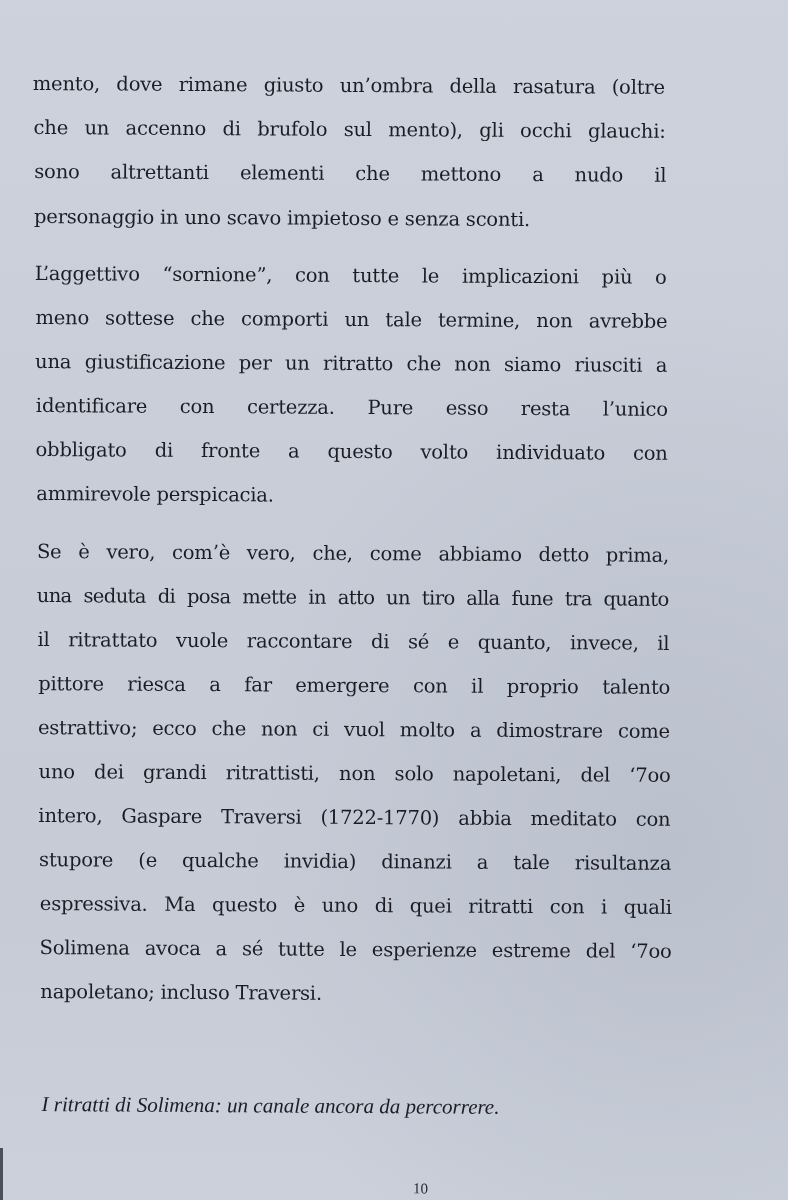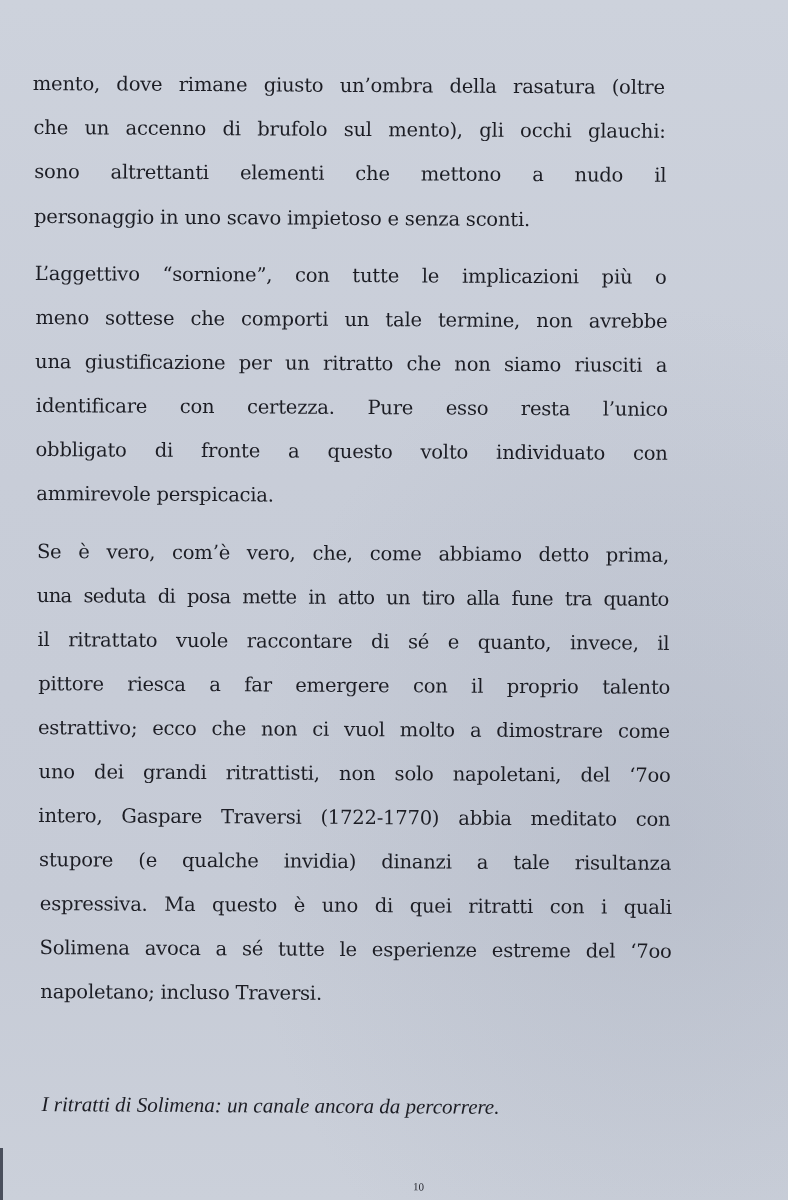--- a/index.html
+++ b/index.html
@@ -54,21 +54,21 @@
       position: absolute;
       font-family: "Liberation Serif", serif;
       font-style: italic;
       font-size: 21px;
       color: #1c1d24;
       white-space: nowrap;
     }
     .page-number {
       position: absolute;
       font-family: "Liberation Serif", serif;
-      font-size: 11px;
+      font-size: 15px;
       color: #2a2b33;
     }
     .edge-mark {
       position: absolute;
       left: 0;
       top: 1148px;
       width: 3px;
       height: 52px;
       background: #4a4f5c;
     }

